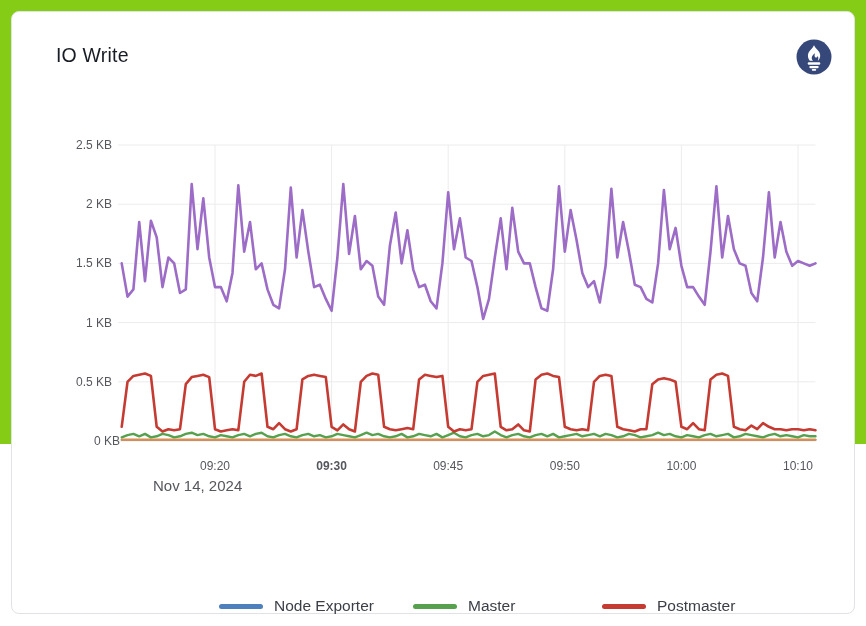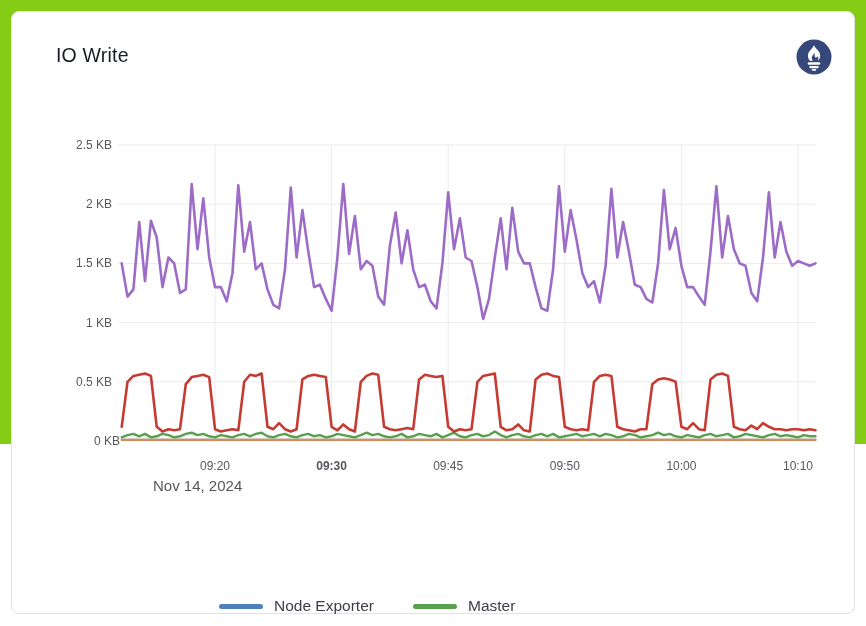--- a/index.html
+++ b/index.html
@@ -82,14 +82,18 @@
 
   <div class="legend">
     <div class="legend-item">
       <span class="legend-swatch" style="background: rgb(77, 128, 189);"></span>
       <span class="legend-label">Node Exporter</span>
     </div>
     <div class="legend-item">
       <span class="legend-swatch" style="background: rgb(87, 161, 78);"></span>
       <span class="legend-label">Master</span>
     </div>
+    <div class="legend-item">
+      <span class="legend-swatch" style="background: rgb(197, 59, 50);"></span>
+      <span class="legend-label">Postmaster</span>
+    </div>
   </div>
 </div>
 
 </body></html>

